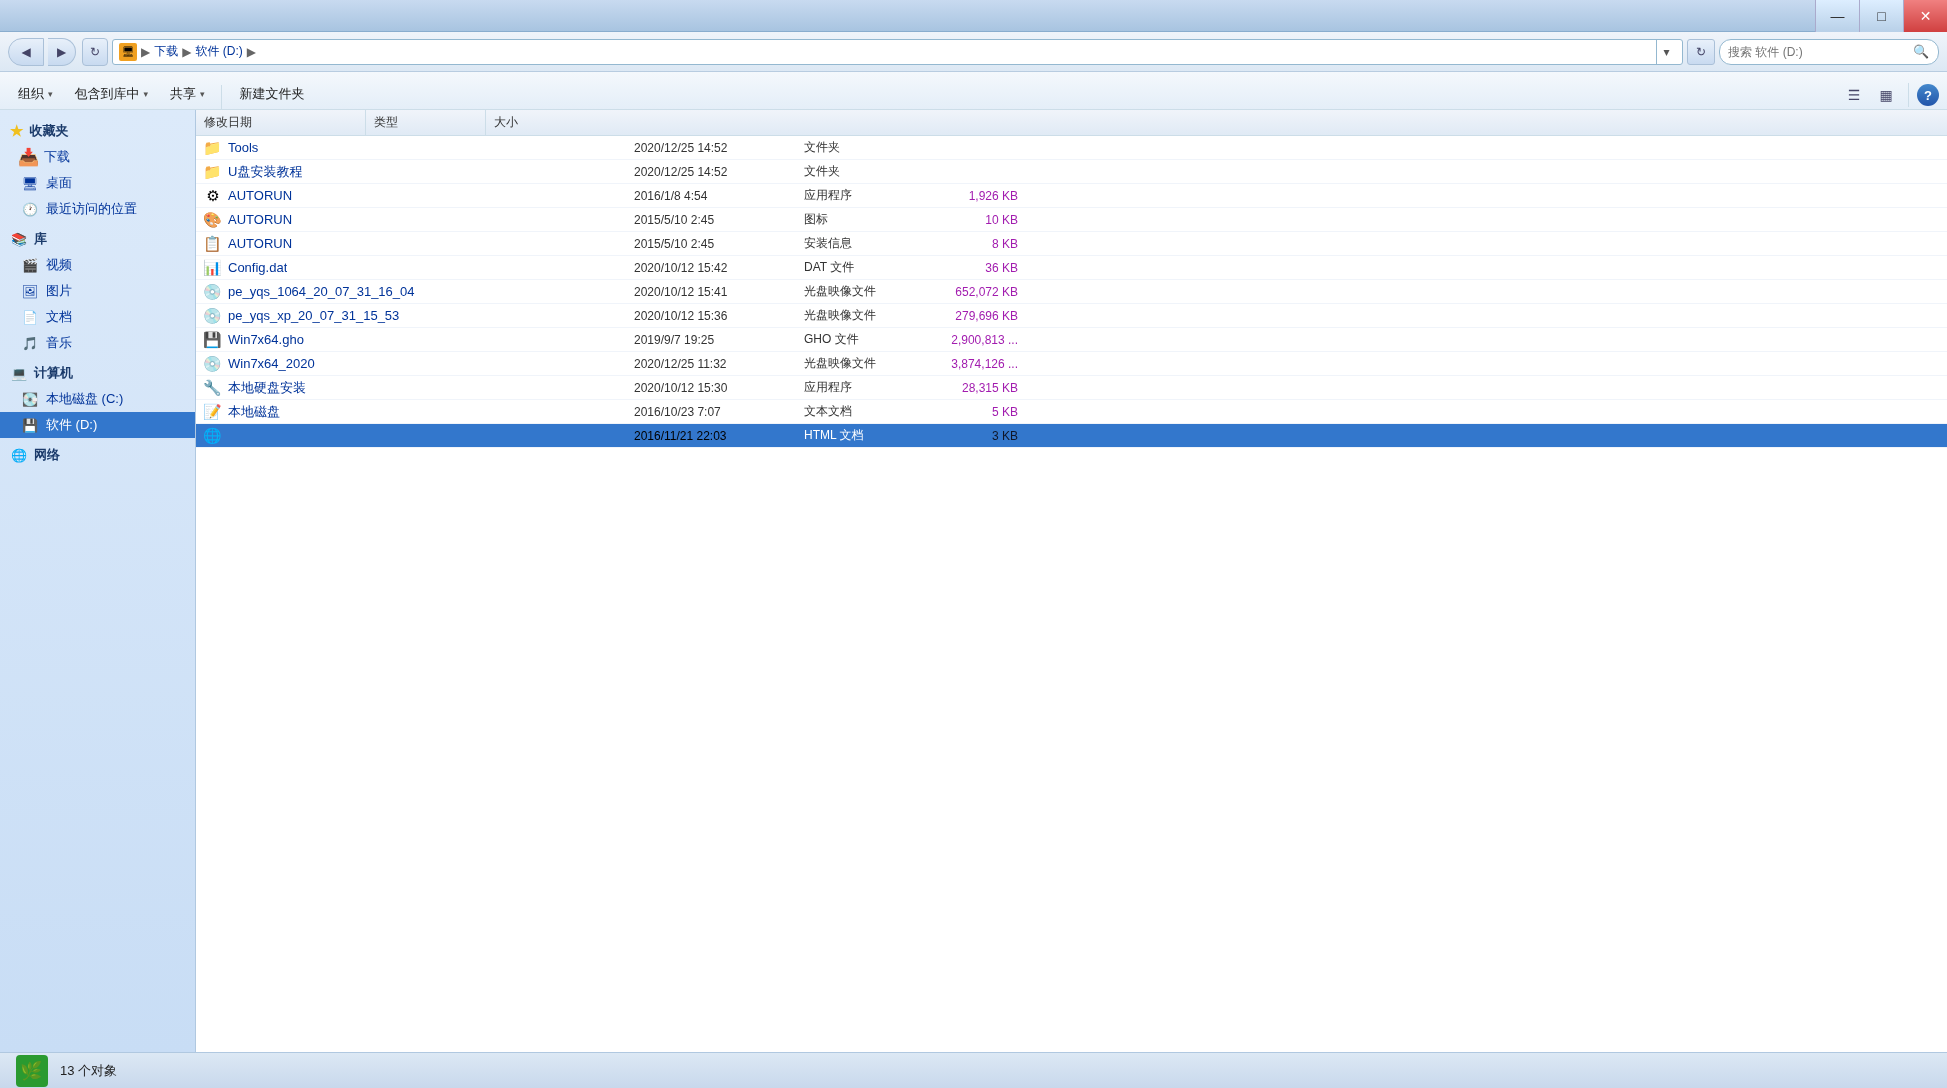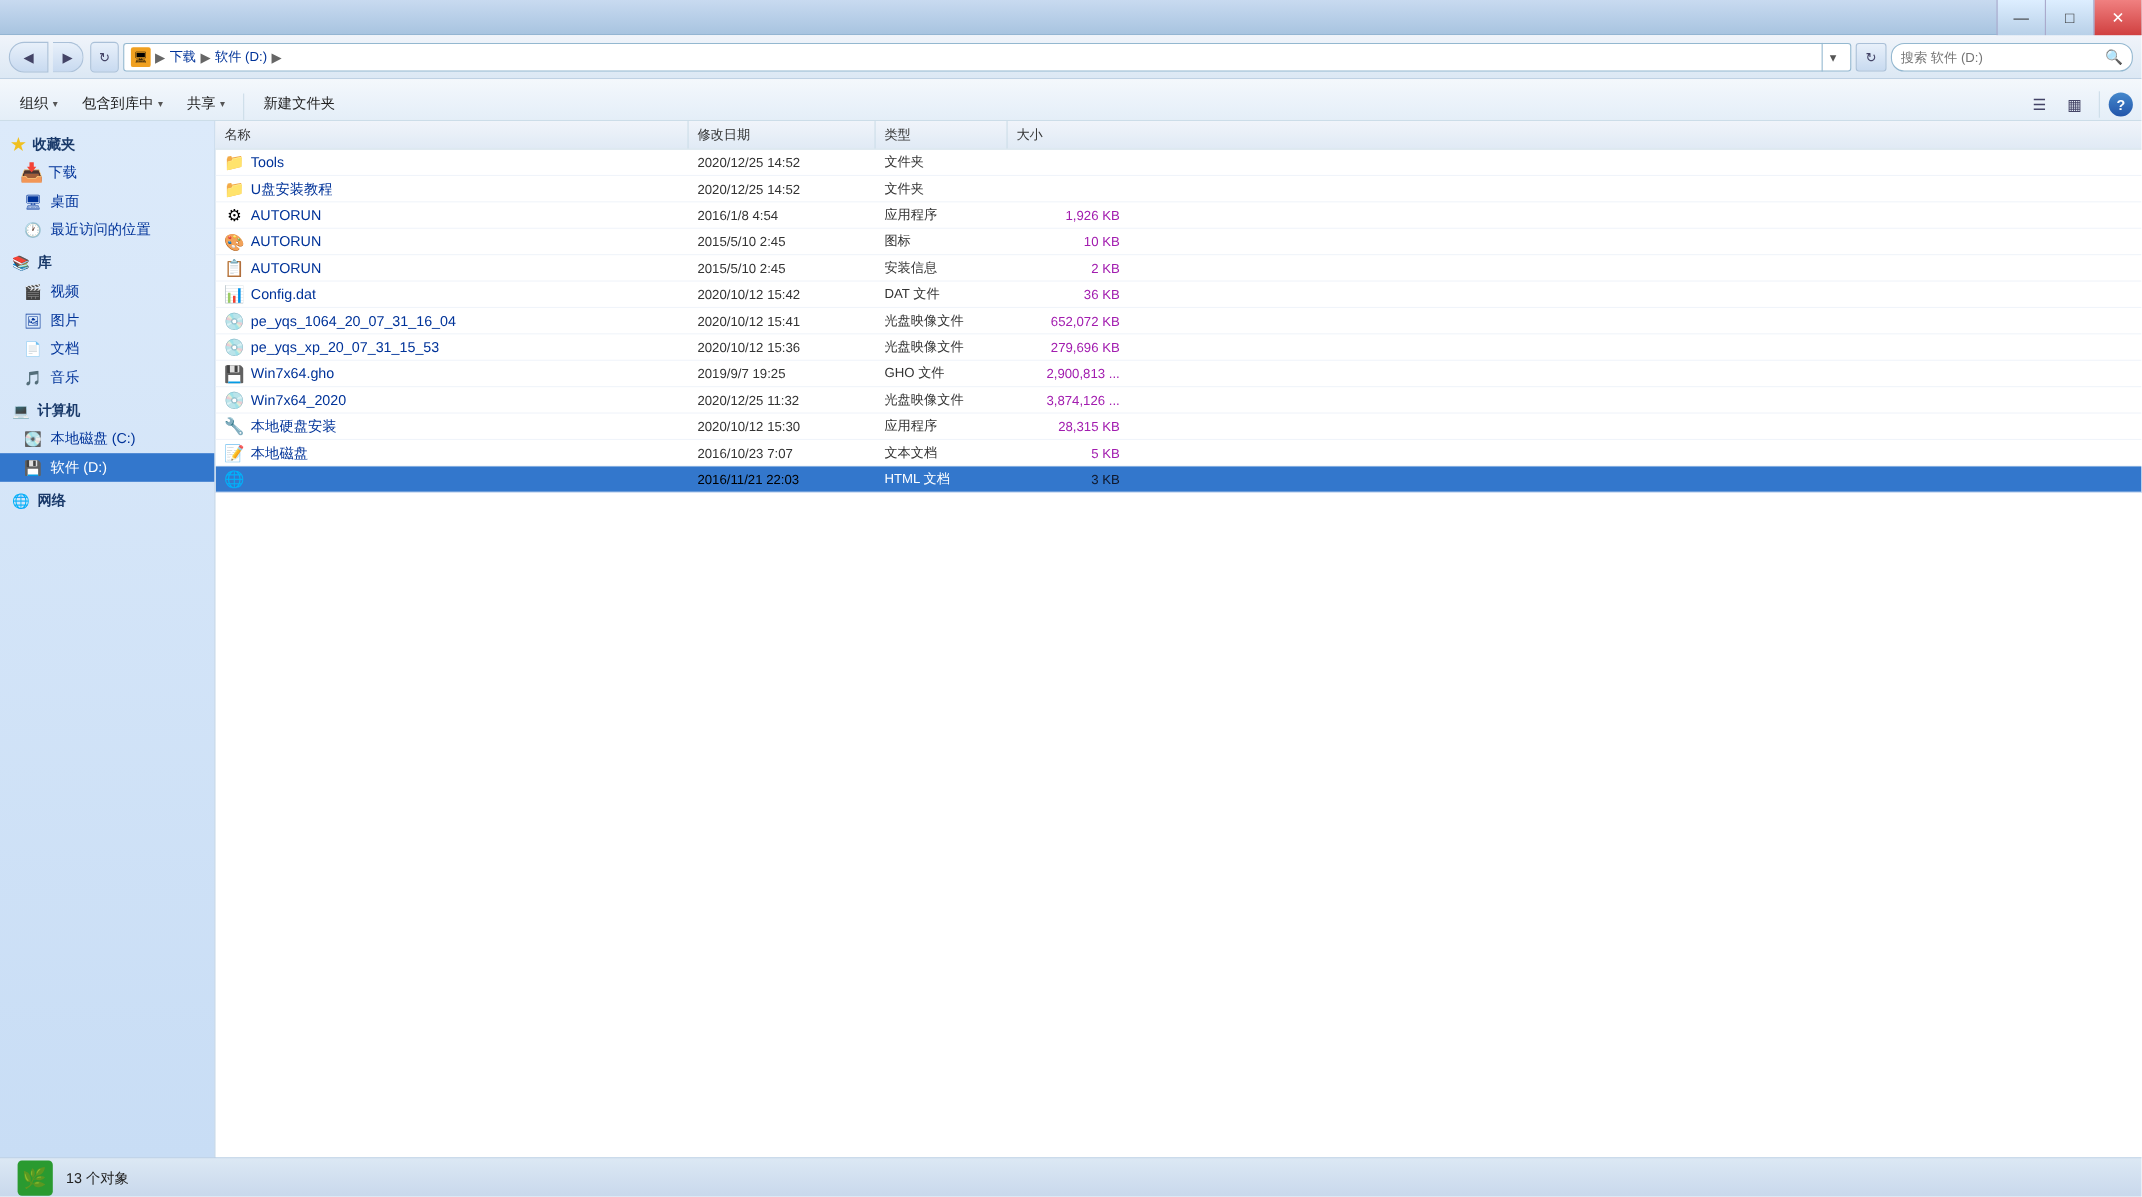--- a/index.html
+++ b/index.html
@@ -520,21 +520,20 @@
       <div class="sidebar-header">
         <span class="sidebar-header-icon">🌐</span>
         <span>网络</span>
       </div>
     </div>
   </div>
 
   <div class="file-area">
 
     <div class="column-header">
-      <div class="col-name">名称</div>
       <div class="col-date">修改日期</div>
       <div class="col-type">类型</div>
       <div class="col-size">大小</div>
     </div>
 
     <div class="file-list" id="file-list">
     <div class="file-row">
     <div class="file-cell-name">
       <span class="fi" style="font-size:15px">📁</span>
       <span class="file-name-text">Tools</span>
@@ -570,21 +569,21 @@
     <div class="file-cell-type file-type">图标</div>
     <div class="file-cell-size file-size">10 KB</div>
   </div>
         <div class="file-row">
     <div class="file-cell-name">
       <span class="fi" style="font-size:15px">📋</span>
       <span class="file-name-text">AUTORUN</span>
     </div>
     <div class="file-cell-date file-date">2015/5/10 2:45</div>
     <div class="file-cell-type file-type">安装信息</div>
-    <div class="file-cell-size file-size">2 KB</div>
+    <div class="file-cell-size file-size">8 KB</div>
   </div>
         <div class="file-row">
     <div class="file-cell-name">
       <span class="fi" style="font-size:15px">📊</span>
       <span class="file-name-text">Config.dat</span>
     </div>
     <div class="file-cell-date file-date">2020/10/12 15:42</div>
     <div class="file-cell-type file-type">DAT 文件</div>
     <div class="file-cell-size file-size">36 KB</div>
   </div>

